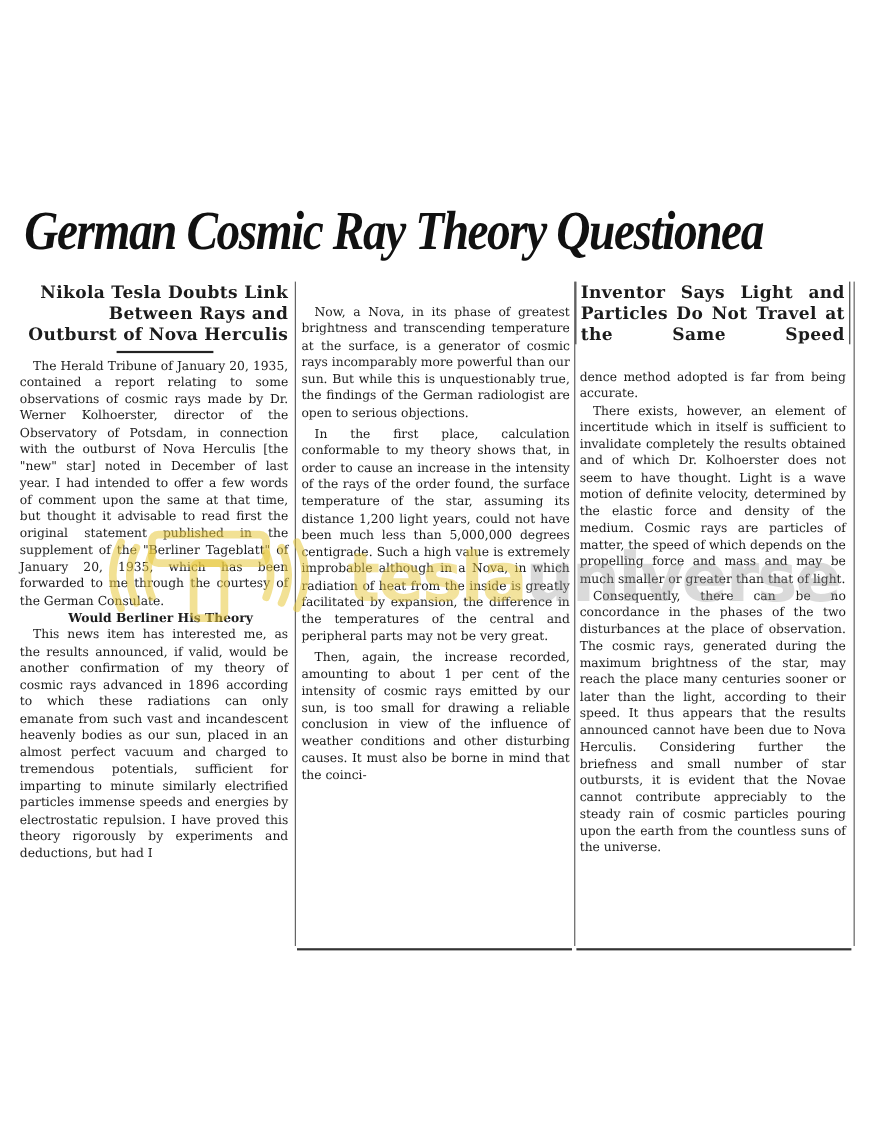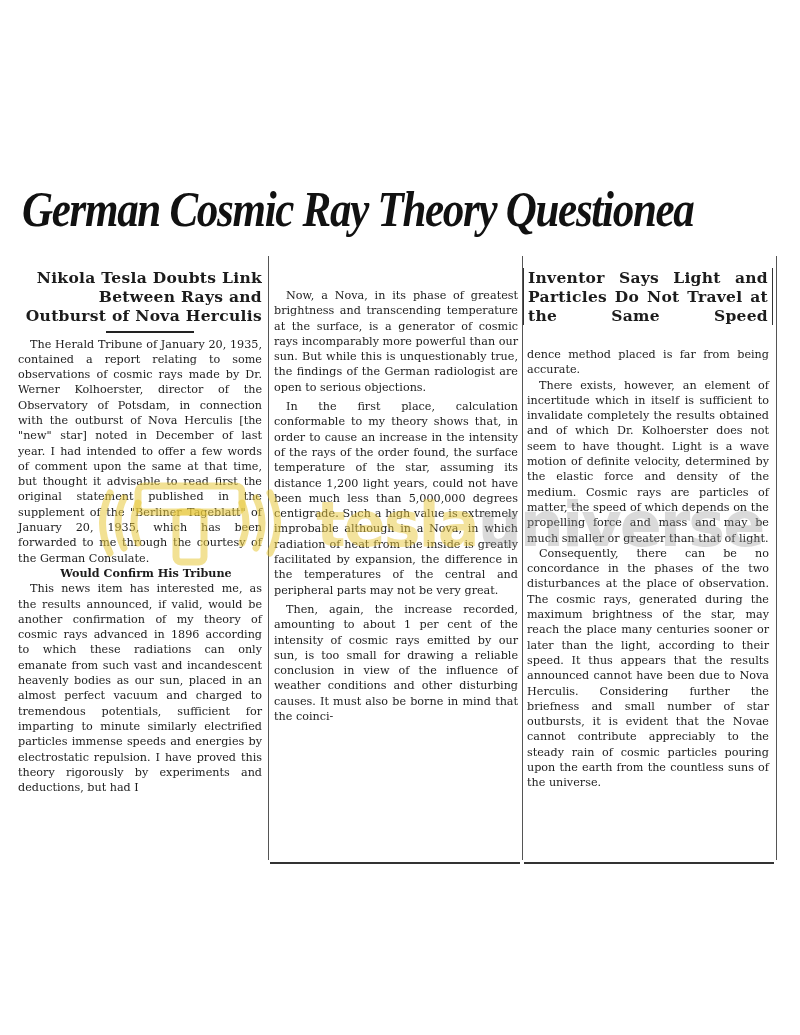--- a/index.html
+++ b/index.html
@@ -1,18 +1,18 @@
 <!DOCTYPE html>
 <html><head>
   <meta charset="utf-8">
   <style>
     html, body { margin:0; padding:0; }
     body { width:800px; height:1035px; background:#ffffff; position:relative; overflow:hidden; font-family:"DejaVu Serif", serif; color:#1a1a1a; }
     .headline { position:absolute; top:180px; left:22px; width:760px; font-family:"Liberation Serif", serif; font-style:italic; font-weight:bold; font-size:50px; letter-spacing:-1.5px; transform:scaleX(0.86); transform-origin:left; white-space:nowrap; color:#111; }
-    .col { position:absolute; top:268px; font-family:"DejaVu Serif", serif; font-size:11.2px; line-height:15.3px; text-align:justify; color:#1c1c1c; }
+    .col { position:absolute; top:256px; font-family:"DejaVu Serif", serif; font-size:11.2px; line-height:15.3px; text-align:justify; color:#1c1c1c; }
     .col p { margin:0; text-indent:12px; }
     .c1 { left:18px; width:244px; }
     .c2 { left:274px; width:244px; }
     .c3 { left:527px; width:242px; }
     .subhead { font-family:"DejaVu Serif", serif; font-weight:bold; font-size:15.5px; line-height:19px; text-align:right; margin:0 0 6px 0; letter-spacing:0.3px; }
     .subhead3 { text-align:justify; text-align-last:justify; font-size:15.5px; border-left:1.5px solid #333; border-right:1.5px solid #333; padding:0 4px 0 4px; margin:0 -4px 22px -4px; }
     .rule { width:88px; height:1.5px; background:#222; margin:6px 0 4px 88px; }
     .byline { text-align:center; font-size:15px; line-height:20px; margin:0 0 2px 20px; }
     .sec { text-align:center; font-weight:bold; font-size:11.2px; margin:4px 0 2px 0; text-indent:0; }
     .vrule { position:absolute; width:1px; background:#555; }
@@ -23,37 +23,37 @@
   </style>
 </head>
 <body>
 
 <div class="headline">German Cosmic Ray Theory Questionea</div>
 
 <div class="col c1">
   <div class="subhead">Nikola Tesla Doubts Link Between Rays and Outburst of Nova Herculis</div>
   <div class="rule"></div>
   <p>The Herald Tribune of January 20, 1935, contained a report relating to some observations of cosmic rays made by Dr. Werner Kolhoerster, director of the Observatory of Potsdam, in connection with the outburst of Nova Herculis [the "new" star] noted in December of last year. I had intended to offer a few words of comment upon the same at that time, but thought it advisable to read first the original statement published in the supplement of the "Berliner Tageblatt" of January 20, 1935, which has been forwarded to me through the courtesy of the German Consulate.</p>
-  <p class="sec">Would Confirm His Tribune</p>
+  <p class="sec">Would Berliner His Theory</p>
   <p>This news item has interested me, as the results announced, if valid, would be another confirmation of my theory of cosmic rays advanced in 1896 according to which these radiations can only emanate from such vast and incandescent heavenly bodies as our sun, placed in an almost perfect vacuum and charged to tremendous potentials, sufficient for imparting to minute similarly electrified particles immense speeds and energies by electrostatic repulsion. I have proved this theory rigorously by experiments and deductions, but had I</p>
 </div>
 
 <div class="vrule" style="left:268px; top:256px; height:604px;"></div>
 
 <div class="col c2">
   <p style="margin-top:20px">Now, a Nova, in its phase of greatest brightness and transcending temperature at the surface, is a generator of cosmic rays incomparably more powerful than our sun. But while this is unquestionably true, the findings of the German radiologist are open to serious objections.</p>
   <p style="margin-top:4px">In the first place, calculation conformable to my theory shows that, in order to cause an increase in the intensity of the rays of the order found, the surface temperature of the star, assuming its distance 1,200 light years, could not have been much less than 5,000,000 degrees centigrade. Such a high value is extremely improbable although in a Nova, in which radiation of heat from the inside is greatly facilitated by expansion, the difference in the temperatures of the central and peripheral parts may not be very great.</p>
   <p style="margin-top:4px">Then, again, the increase recorded, amounting to about 1 per cent of the intensity of cosmic rays emitted by our sun, is too small for drawing a reliable conclusion in view of the influence of weather conditions and other disturbing causes. It must also be borne in mind that the coinci-</p>
 </div>
 
 <div class="vrule" style="left:522px; top:256px; height:604px;"></div>
 
 <div class="col c3">
   <div class="subhead subhead3">Inventor Says Light and Particles Do Not Travel at the Same Speed</div>
-  <p style="text-indent:0">dence method placed is far from being accurate.</p>
+  <p style="text-indent:0">dence method adopted is far from being accurate.</p>
   <p>There exists, however, an element of incertitude which in itself is sufficient to invalidate completely the results obtained and of which Dr. Kolhoerster does not seem to have thought. Light is a wave motion of definite velocity, determined by the elastic force and density of the medium. Cosmic rays are particles of matter, the speed of which depends on the propelling force and mass and may be much smaller or greater than that of light.</p>
   <p>Consequently, there can be no concordance in the phases of the two disturbances at the place of observation. The cosmic rays, generated during the maximum brightness of the star, may reach the place many centuries sooner or later than the light, according to their speed. It thus appears that the results announced cannot have been due to Nova Herculis. Considering further the briefness and small number of star outbursts, it is evident that the Novae cannot contribute appreciably to the steady rain of cosmic particles pouring upon the earth from the countless suns of the universe.</p>
 </div>
 
 <div class="vrule" style="left:776px; top:256px; height:604px;"></div>
 <div class="bottom-rule" style="left:270px; top:862px; width:250px;"></div>
 <div class="bottom-rule" style="left:524px; top:862px; width:250px;"></div>
 
 <svg class="wm" style="left:90px; top:478px;" width="200" height="90" viewBox="0 0 200 90">
   <g fill="none" stroke="rgba(232,200,60,0.55)" stroke-width="7" stroke-linecap="round">

